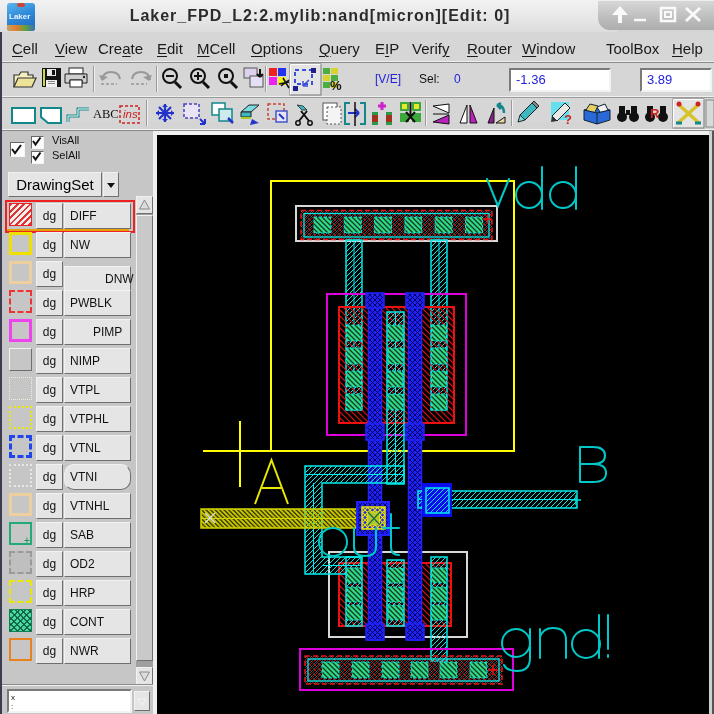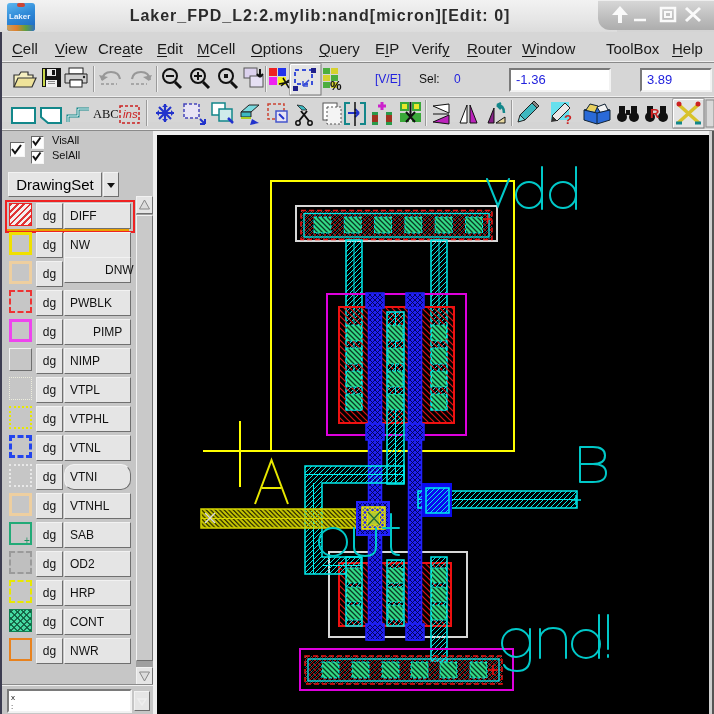--- a/index.html
+++ b/index.html
@@ -509,21 +509,21 @@
     repeating-linear-gradient(135deg,#e03535 0 2px,#f3eeee 2px 4.5px);"></div>
   <div class="dg btn" style="top:72px;">dg</div>
   <div class="lname btn" style="top:72px;">DIFF</div>
 
   <div class="sw btn" style="top:101px;border:3px solid #f0e000;"></div>
   <div class="dg btn" style="top:101px;">dg</div>
   <div class="lname btn" style="top:101px;">NW</div>
 
   <div class="sw btn" style="top:130px;border:3px solid #eecfa0;"></div>
   <div class="dg btn" style="top:130px;">dg</div>
-  <div class="lname btn" style="top:126px;padding-left:40px;">DNW</div>
+  <div class="lname btn" style="top:135px;padding-left:40px;">DNW</div>
 
   <div class="sw btn" style="top:159px;border:2px dashed #ee3333;"></div>
   <div class="dg btn" style="top:159px;">dg</div>
   <div class="lname btn" style="top:159px;">PWBLK</div>
 
   <div class="sw btn" style="top:188px;border:3px solid #ee44ee;"></div>
   <div class="dg btn" style="top:188px;">dg</div>
   <div class="lname btn" style="top:188px;padding-left:28px;">PIMP</div>
 
   <div class="sw btn" style="top:217px;"></div>

